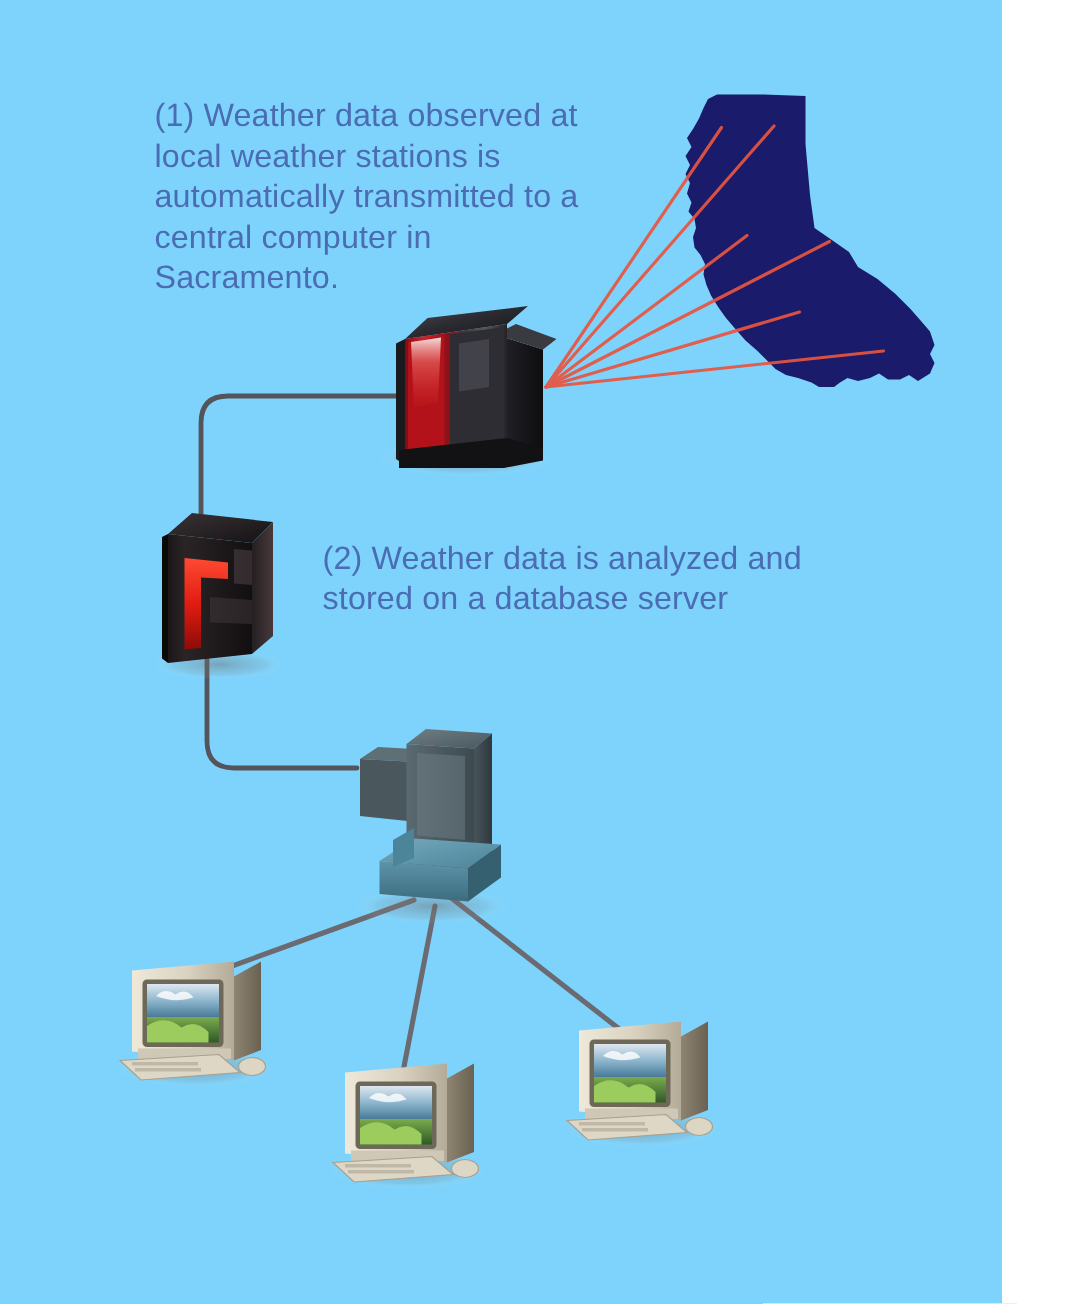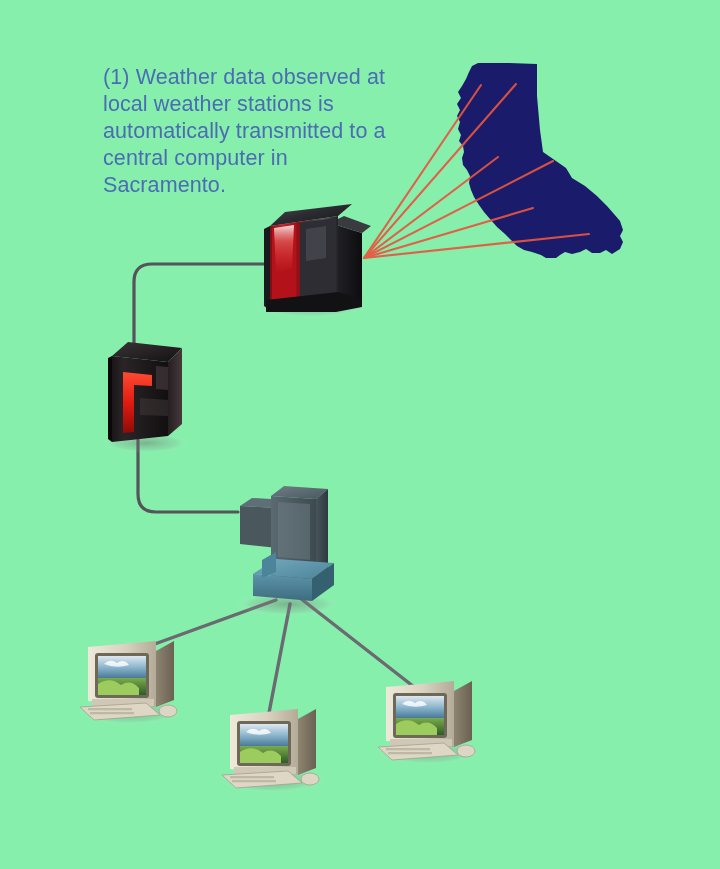--- a/index.html
+++ b/index.html
@@ -5,23 +5,23 @@
   html, body {
     margin: 0;
     padding: 0;
     background: #ffffff;
   }
   body {
     font-family: "Liberation Sans", sans-serif;
   }
   #stage {
     position: relative;
-    width: 720px;
+    width: 668px;
     height: 869px;
-    background: #86efac;
+    background: #7dd3fc;
     overflow: hidden;
   }
   .callout {
     position: absolute;
     color: #4a6cb3;
     font-family: "Liberation Sans", sans-serif;
     font-size: 21.5px;
     line-height: 27px;
     letter-spacing: 0.1px;
     white-space: pre-line;
@@ -282,15 +282,16 @@
         <rect x="386" y="748" width="44" height="2.3"></rect>
         <rect x="388" y="752" width="44" height="2.3"></rect>
       </g>
       <ellipse cx="466" cy="751" rx="9" ry="6" fill="#ddd6c4" stroke="#a8a08d" stroke-width="0.8"></ellipse>
     </g>
 
   </svg>
 
   <div class="callout" id="callout-1">(1) Weather data observed at local weather stations is automatically transmitted to a central computer in Sacramento.</div>
 
+  <div class="callout" id="callout-2">(2) Weather data is analyzed and stored on a database server</div>
 
 
 </div>
 
 </body></html>

